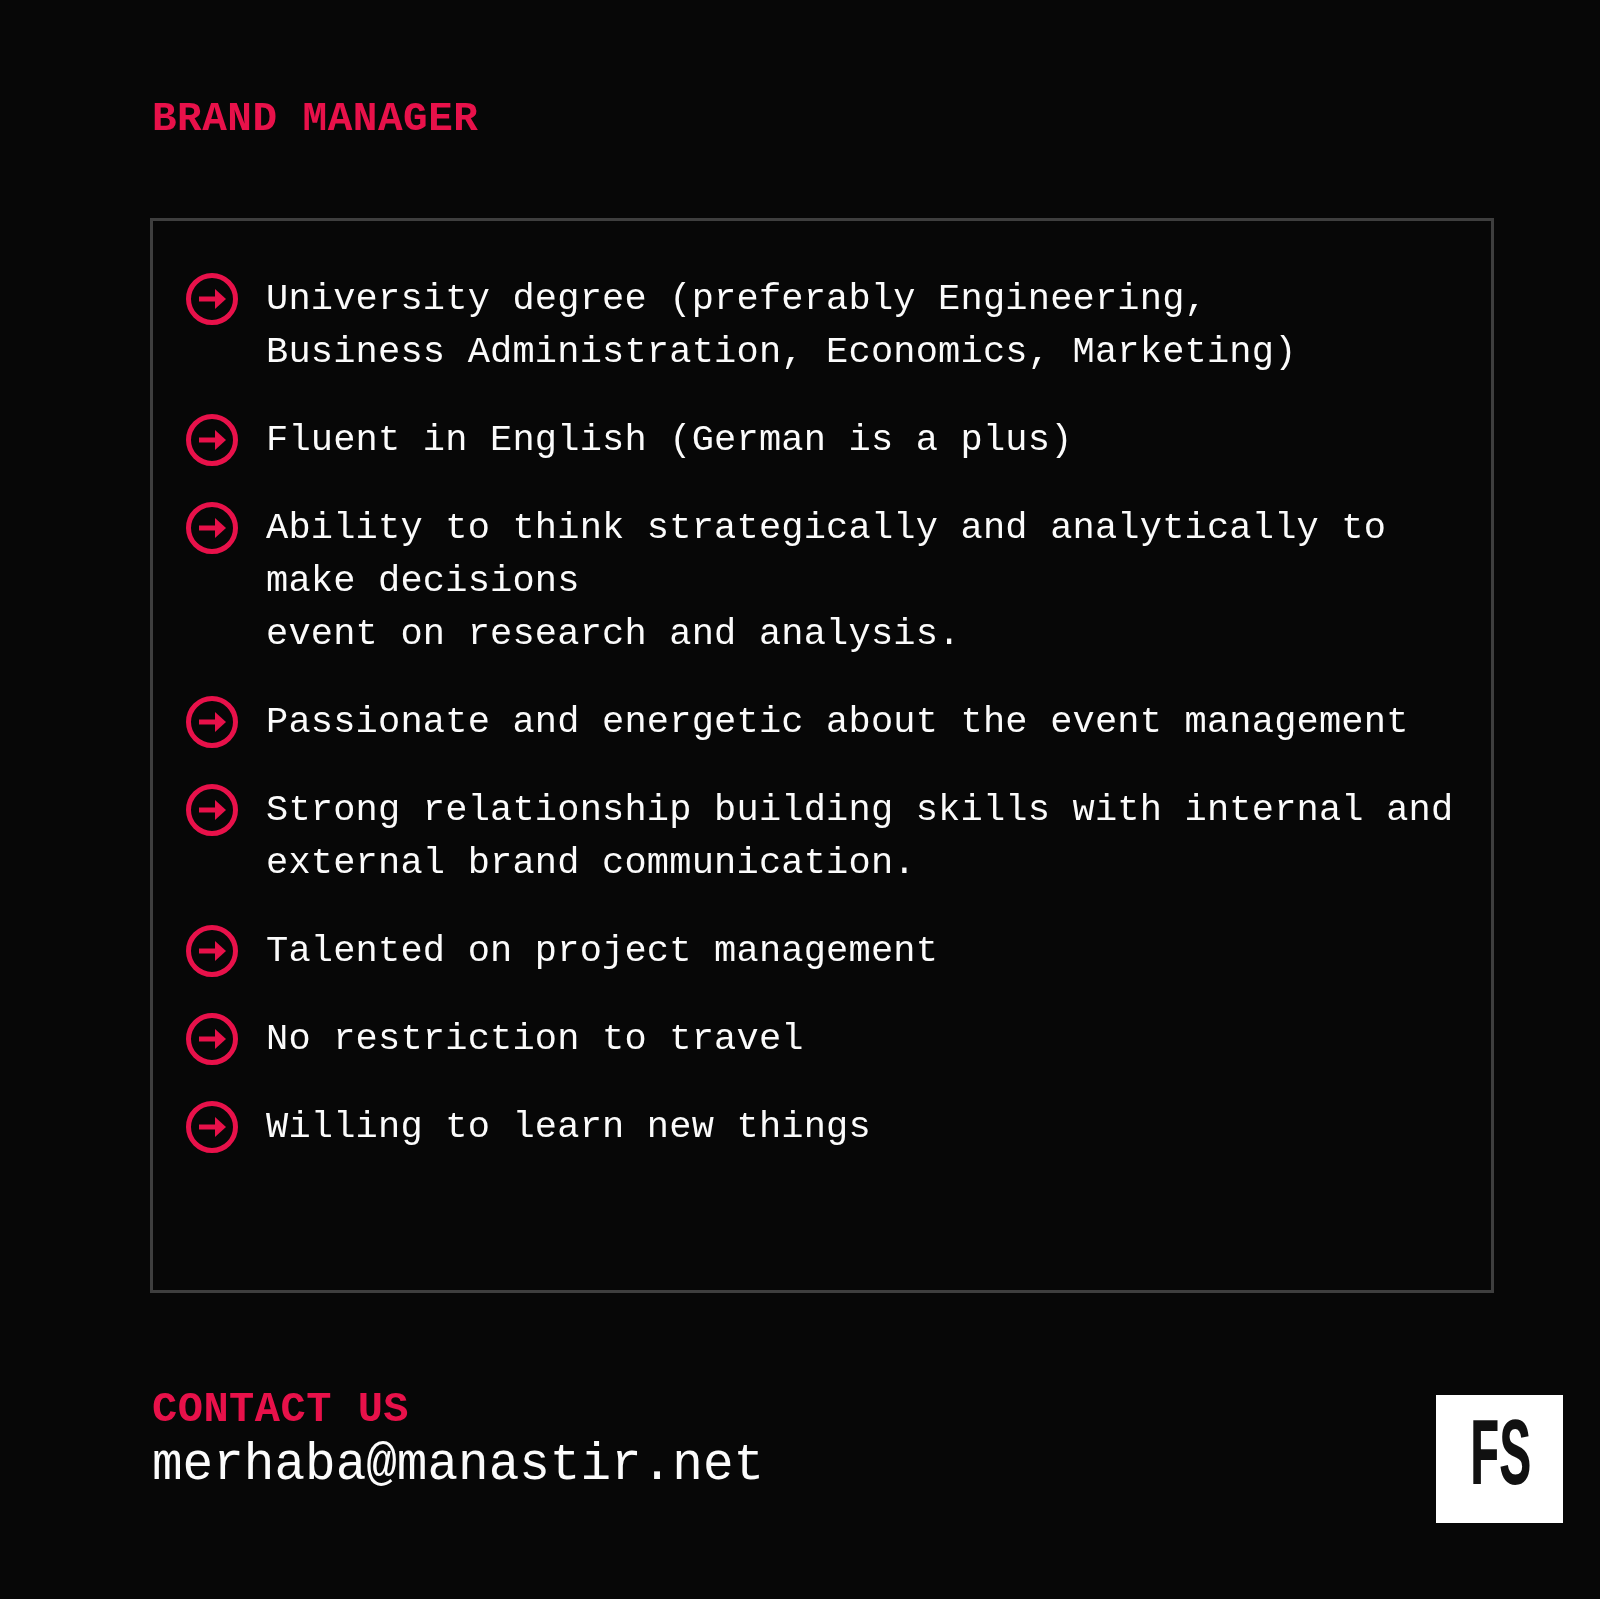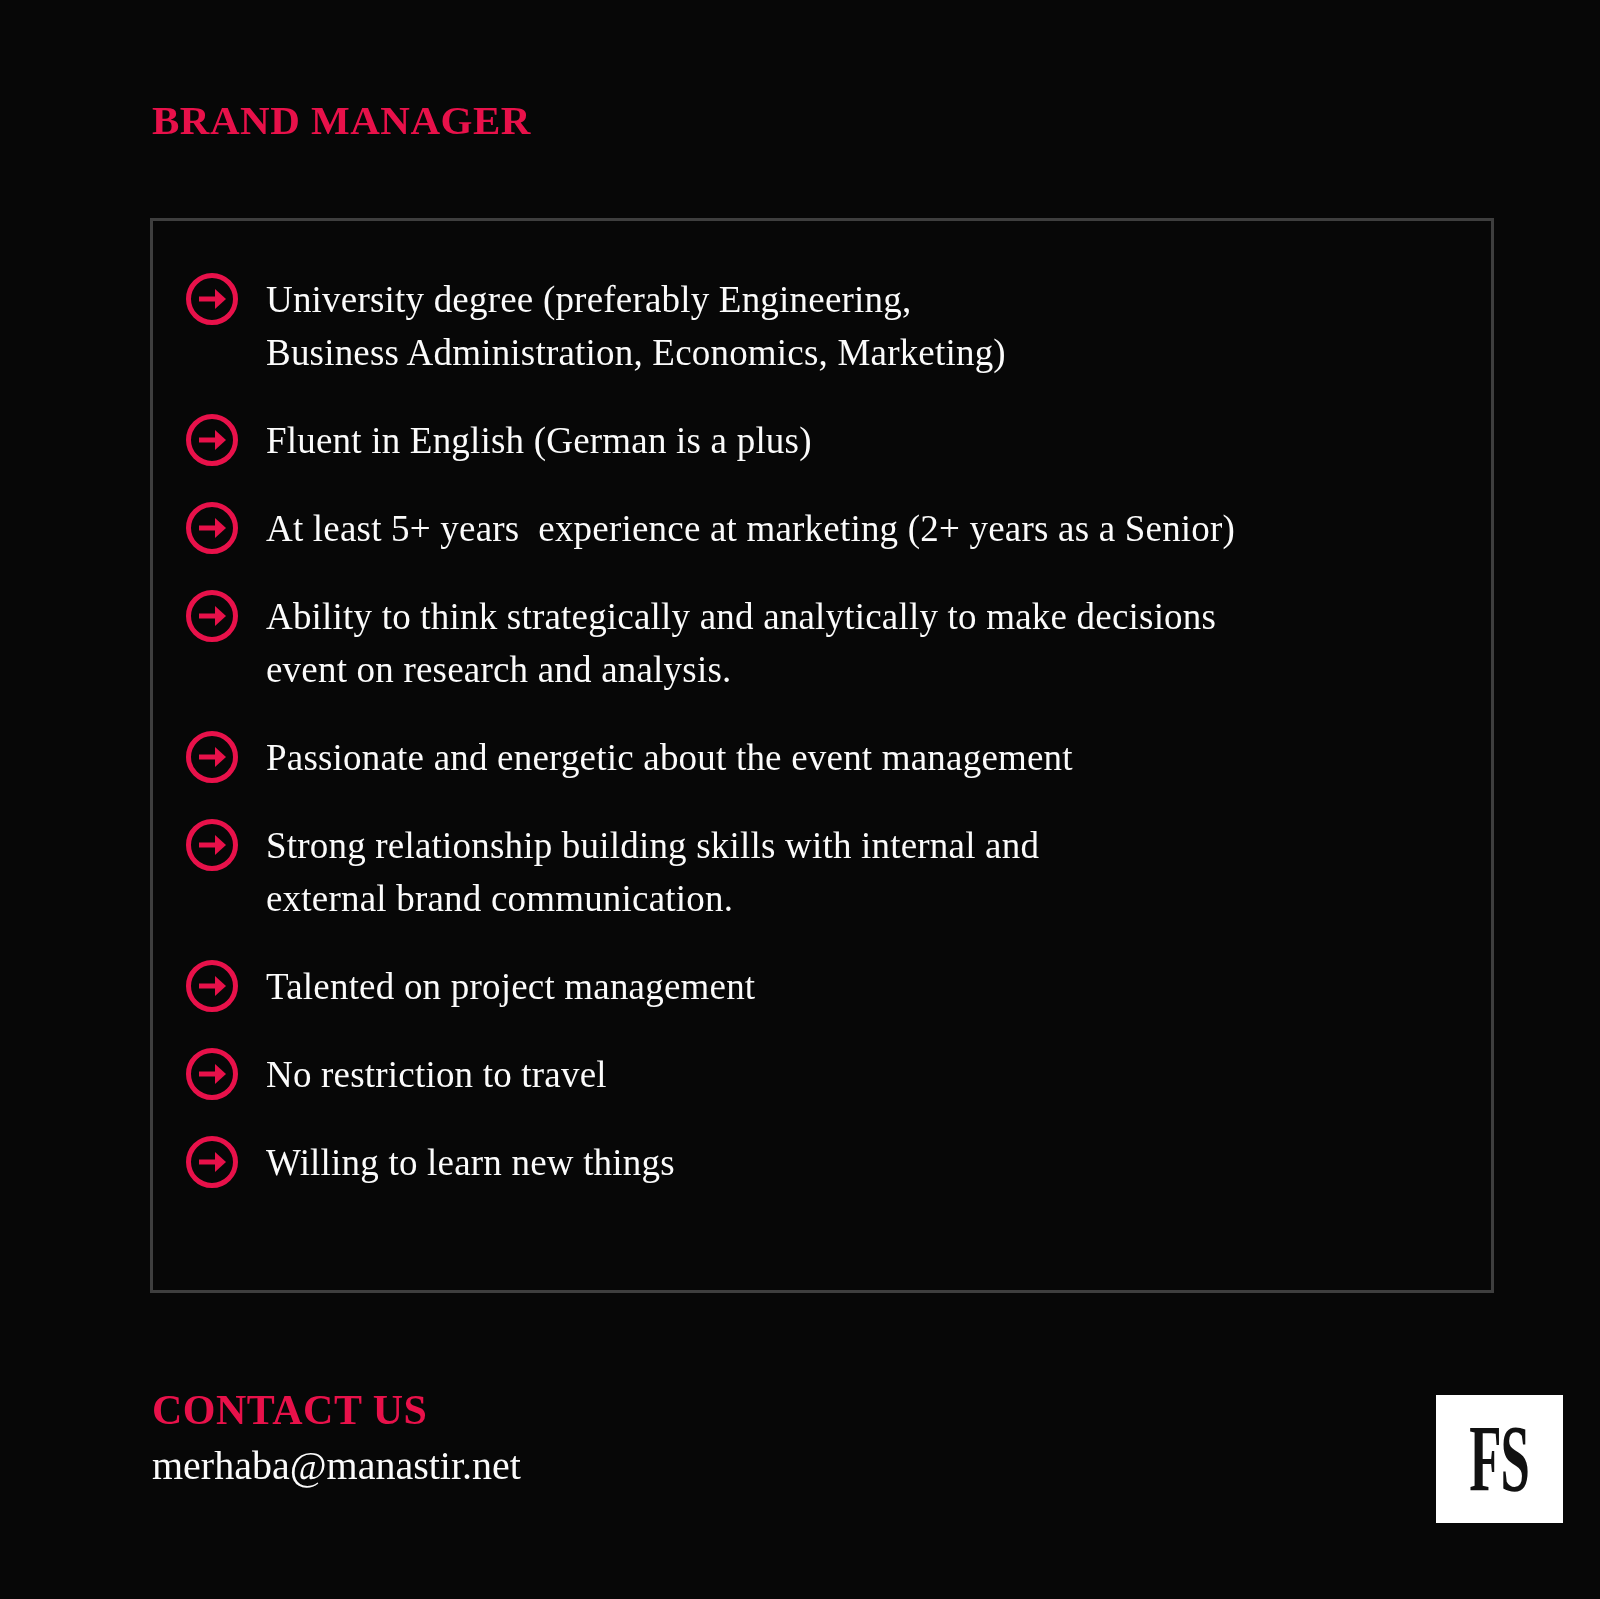--- a/index.html
+++ b/index.html
@@ -5,21 +5,21 @@
   html, body {
     margin: 0;
     padding: 0;
     background: #070707;
   }
   .poster {
     position: relative;
     width: 1600px;
     height: 1599px;
     background: var(--bg, #070707);
-    font-family: Liberation Serif, serif;
+    font-family: Liberation Mono, monospace;
     overflow: hidden;
   }
   .page-title {
     position: absolute;
     left: 152px;
     top: 96px;
     margin: 0;
     font-size: 41px;
     font-weight: bold;
     letter-spacing: 0.5px;
@@ -70,21 +70,21 @@
   }
   .contact-heading {
     font-size: 42px;
     font-weight: bold;
     letter-spacing: 0.5px;
     color: var(--accent, #E8114A);
     line-height: 44px;
   }
   .contact-email {
     margin-top: 11px;
-    font-size: 40px;
+    font-size: 51px;
     font-weight: normal;
     color: var(--text, #FBFBFB);
     line-height: 46px;
   }
   .fs-logo {
     position: absolute;
     left: 1436px;
     top: 1395px;
     width: 127px;
     height: 128px;
@@ -132,32 +132,20 @@
             <circle cx="26" cy="26" r="23.5" stroke="currentColor" stroke-width="5"></circle>
             <line x1="13" y1="26" x2="32" y2="26" stroke="currentColor" stroke-width="5"></line>
             <path d="M29 16 L40 26 L29 36 Z" fill="currentColor"></path>
           </svg>
       </span>
       <div class="req-text">
         <span class="req-line">Fluent in English (German is a plus)</span>
       </div>
     </div>
 
-    <div class="req-item">
-      <span class="bullet">
-        <svg viewBox="0 0 52 52" fill="none">
-            <circle cx="26" cy="26" r="23.5" stroke="currentColor" stroke-width="5"></circle>
-            <line x1="13" y1="26" x2="32" y2="26" stroke="currentColor" stroke-width="5"></line>
-            <path d="M29 16 L40 26 L29 36 Z" fill="currentColor"></path>
-          </svg>
-      </span>
-      <div class="req-text">
-        <span class="req-line">At least 5+ years  experience at marketing (2+ years as a Senior)</span>
-      </div>
-    </div>
 
     <div class="req-item">
       <span class="bullet">
         <svg viewBox="0 0 52 52" fill="none">
             <circle cx="26" cy="26" r="23.5" stroke="currentColor" stroke-width="5"></circle>
             <line x1="13" y1="26" x2="32" y2="26" stroke="currentColor" stroke-width="5"></line>
             <path d="M29 16 L40 26 L29 36 Z" fill="currentColor"></path>
           </svg>
       </span>
       <div class="req-text">

